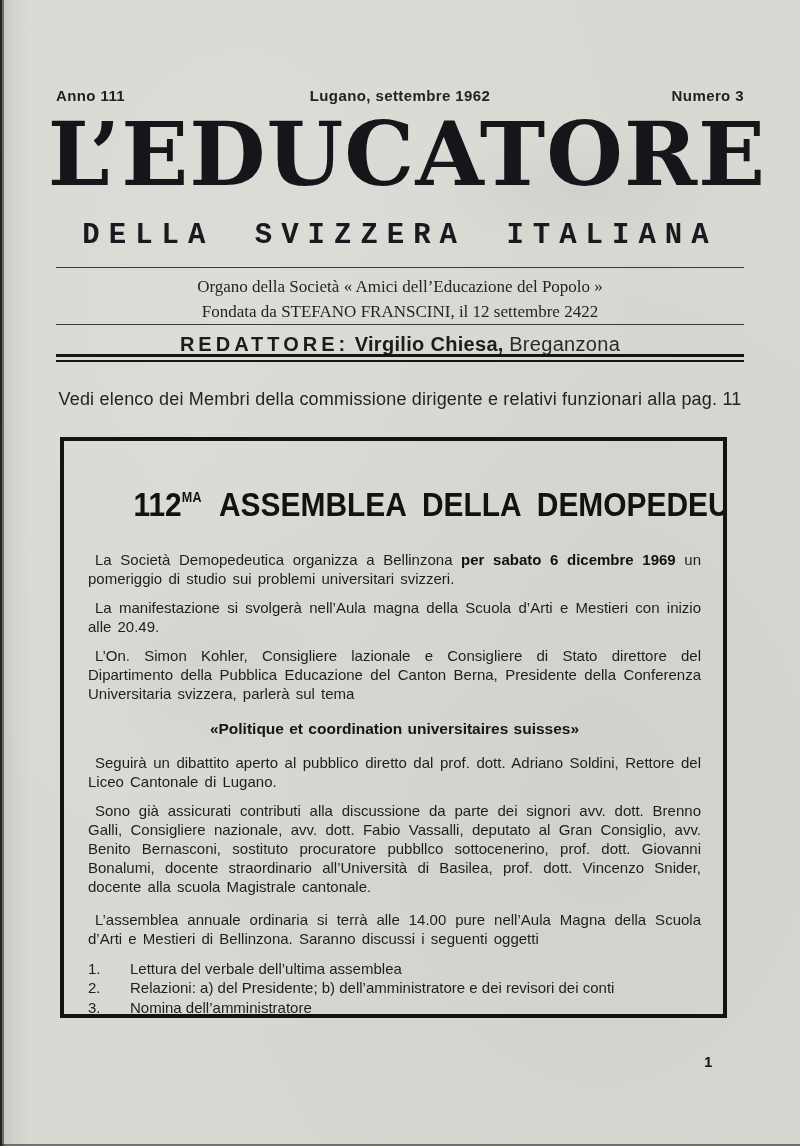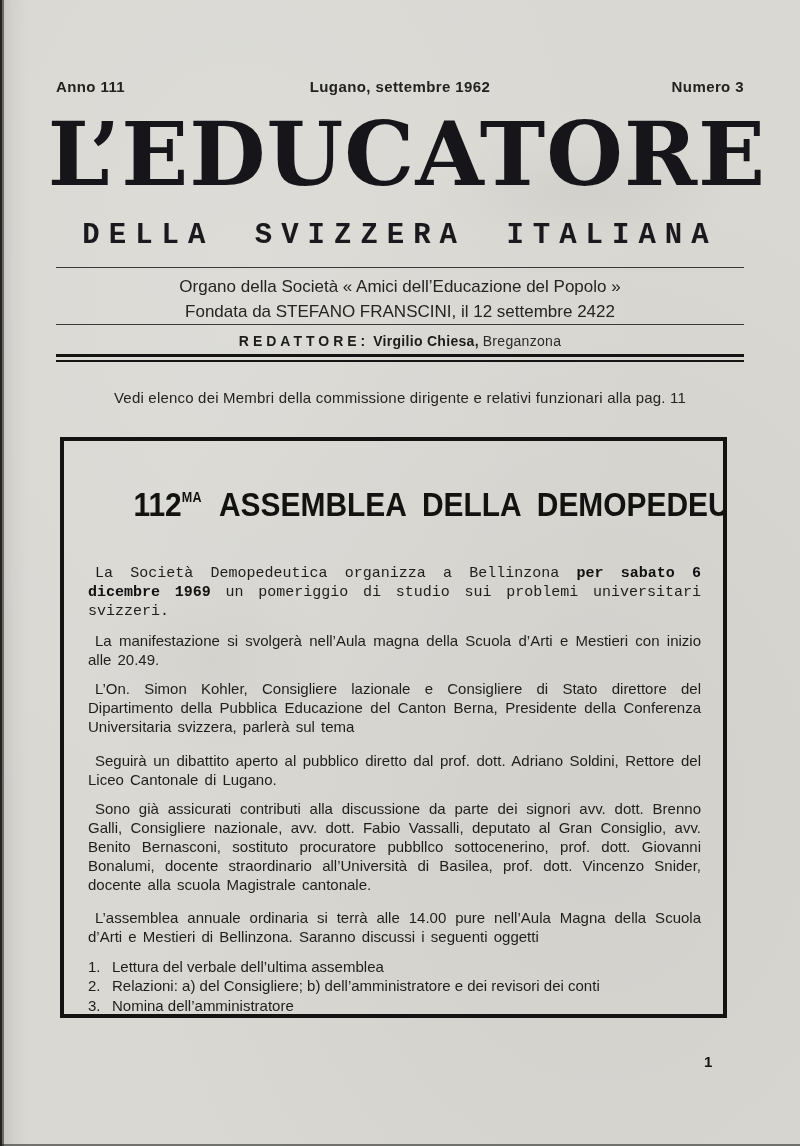--- a/index.html
+++ b/index.html
@@ -21,21 +21,21 @@
     position: absolute; left: 0; top: 0; bottom: 0; width: 4px;
     background: linear-gradient(90deg, #23231f 0 2px, #6b6a66 2px 4px);
   }
   .bottom-edge {
     position: absolute; left: 0; right: 0; bottom: 0; height: 2px;
     background: rgba(30,30,28,0.55);
   }
 
   
   .header-row {
-    position: absolute; top: 78px; left: 56px; right: 56px;
+    position: absolute; top: 87px; left: 56px; right: 56px;
     display: flex; align-items: baseline;
     font-weight: bold; font-size: 15px; letter-spacing: 0.4px;
     color: #222220;
     gap: 8px;
   }
   .header-row .h-left  { flex: 1; text-align: left; }
   .header-row .h-mid   { flex: 2; text-align: center; }
   .header-row .h-right { flex: 1; text-align: right; }
 
   
@@ -64,45 +64,45 @@
   .rule-thin {
     position: absolute; left: 56px; right: 56px; height: 0;
     border-top: 1.5px solid #3a3a38;
   }
   .rule-1 { top: 267px; }
   .rule-2 { top: 324px; }
 
   .organ {
     position: absolute; top: 274px; left: 56px; right: 56px;
     text-align: center;
-    font-family: Liberation Sans, sans-serif;
+    font-family: Liberation Serif, serif;
     font-size: 17px; line-height: 25px;
     color: #242422;
   }
 
   .editor-line {
     position: absolute; top: 333px; left: 56px; right: 56px;
     text-align: center;
-    font-size: 14px;
+    font-size: 20px;
     color: #1c1c1a;
   }
   .editor-label { font-weight: bold; letter-spacing: 4px; }
   .editor-name  { font-weight: bold; letter-spacing: 0.3px; }
   .editor-place { font-weight: normal; letter-spacing: 0.3px; color:#2a2a28; }
 
   .rule-thick {
     position: absolute; top: 354px; left: 56px; right: 56px; height: 3px;
     border-top: 3px solid #151513;
     border-bottom: 2.5px solid #151513;
   }
 
   .notice {
     position: absolute; top: 389px; left: 56px; right: 56px;
     text-align: center;
-    font-size: 15px; letter-spacing: 0.2px;
+    font-size: 18px; letter-spacing: 0.2px;
     color: #232321;
   }
 
   
   .ann-box {
     position: absolute; left: 60px; top: 437px;
     width: 667px; height: 581px;
     box-sizing: border-box;
     border: 4px solid #131311;
     padding: 38px 22px 0 24px;
@@ -128,40 +128,40 @@
     margin-right: 2px;
   }
   .ann-p {
     margin: 10px 0 0 0;
     font-size: 15px; line-height: 19px;
     text-align: justify;
     text-indent: 7px;
     color: #1e1e1c;
     word-spacing: 2px;
   }
-  .ann-p.first { margin-top: 42px; font-family: Liberation Mono, monospace; }
+  .ann-p.first { margin-top: 28px; }
   .ann-p b { color: #111; }
   .ann-theme {
     margin: 16px 0 0 0;
     text-align: center;
     font-weight: bold;
     font-size: 15.5px; line-height: 19px;
     color: #151513;
     word-spacing: 1px;
   }
   .ann-p.after-theme { margin-top: 15px; }
   .ann-p.spaced { margin-top: 14px; }
   .agenda { margin-top: 11px; }
   .agenda-item {
     display: flex;
     font-size: 15px; line-height: 19.5px;
     color: #1e1e1c;
   }
   .agenda-num { width: 24px; flex: 0 0 24px; }
-  .agenda-text { flex: 1; }
+  .agenda-text { flex: 1; margin-left: 18px; }
 
   .page-number {
     position: absolute; top: 1053px; left: 704px;
     font-weight: bold; font-size: 15px; color: #161614;
   }
 
   
   .smudge { position:absolute; pointer-events:none; }
   .smudge.a { top: 130px; left: 430px; width: 300px; height: 120px;
     background: radial-gradient(ellipse, rgba(70,70,75,0.05), transparent 70%); }
@@ -212,35 +212,36 @@
         <span>ASSEMBLEA DELLA DEMOPEDEUTICA</span>
       </span>
     </div>
 
     <p class="ann-p first"><span>La Società Demopedeutica organizza a Bellinzona </span><b>per sabato 6 dicembre 1969</b><span> un pomeriggio di studio sui problemi universitari svizzeri.</span></p>
 
     <p class="ann-p">La manifestazione si svolgerà nell’Aula magna della Scuola d’Arti e Mestieri con inizio alle 20.49.</p>
 
     <p class="ann-p">L’On. Simon Kohler, Consigliere lazionale e Consigliere di Stato direttore del Dipartimento della Pubblica Educazione del Canton Berna, Presidente della Conferenza Universitaria svizzera, parlerà sul tema</p>
 
+    <div class="ann-theme">«Politique et coordination universitaires suisses»</div>
 
     <p class="ann-p after-theme">Seguirà un dibattito aperto al pubblico diretto dal prof. dott. Adriano Soldini, Rettore del Liceo Cantonale di Lugano.</p>
 
     <p class="ann-p">Sono già assicurati contributi alla discussione da parte dei signori avv. dott. Brenno Galli, Consigliere nazionale, avv. dott. Fabio Vassalli, deputato al Gran Consiglio, avv. Benito Bernasconi, sostituto procuratore pubbllco sottocenerino, prof. dott. Giovanni Bonalumi, docente straordinario all’Università di Basilea, prof. dott. Vincenzo Snider, docente alla scuola Magistrale cantonale.</p>
 
     <p class="ann-p spaced">L’assemblea annuale ordinaria si terrà alle 14.00 pure nell’Aula Magna della Scuola d’Arti e Mestieri di Bellinzona. Saranno discussi i seguenti oggetti</p>
 
     <div class="agenda">
       <div class="agenda-item">
         <span class="agenda-num">1.</span>
         <span class="agenda-text">Lettura del verbale dell’ultima assemblea</span>
       </div>
       <div class="agenda-item">
         <span class="agenda-num">2.</span>
-        <span class="agenda-text">Relazioni: a) del Consigliere; b) dell’amministratore e dei revisori dei conti</span>
+        <span class="agenda-text">Relazioni: a) del Presidente; b) dell’amministratore e dei revisori dei conti</span>
       </div>
       <div class="agenda-item">
         <span class="agenda-num">3.</span>
         <span class="agenda-text">Nomina dell’amministratore</span>
       </div>
       <div class="agenda-item">
         <span class="agenda-num">4.</span>
         <span class="agenda-text">Eventuali.</span>
       </div>
     </div>

